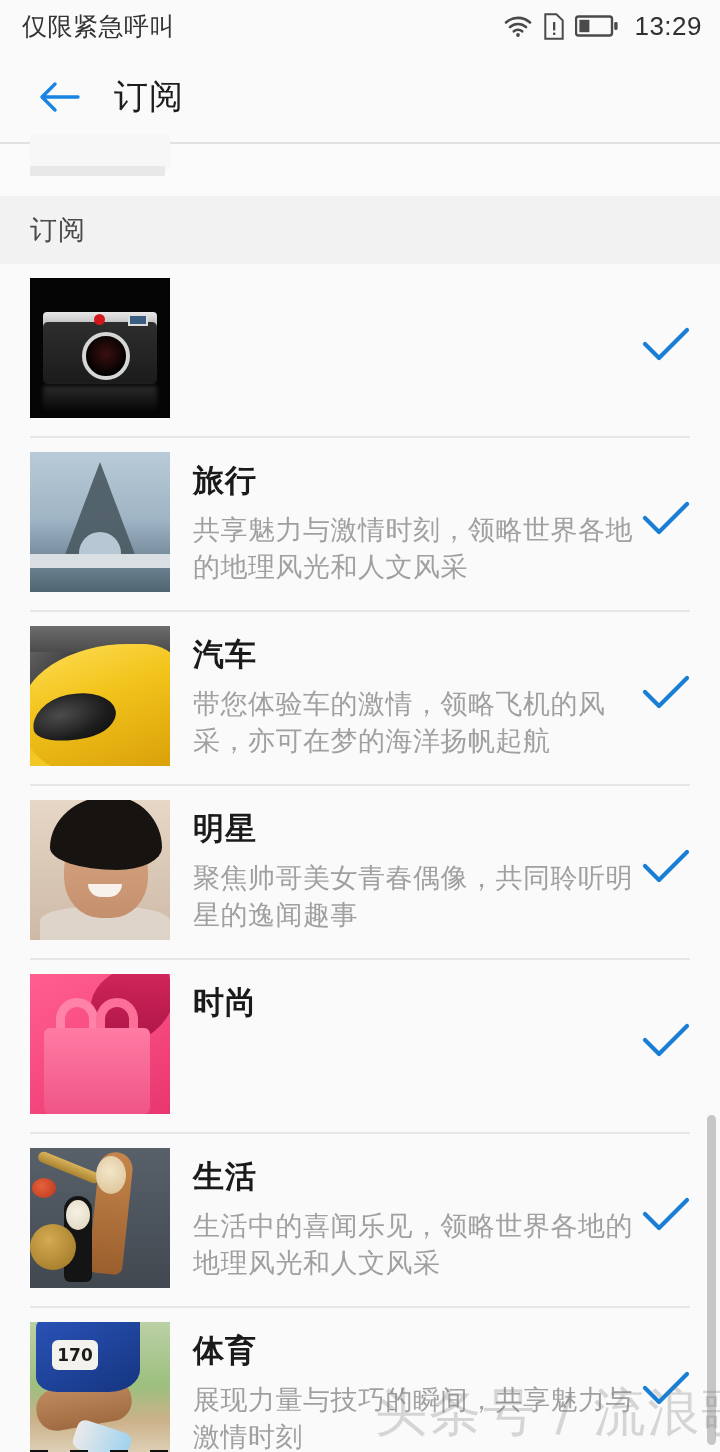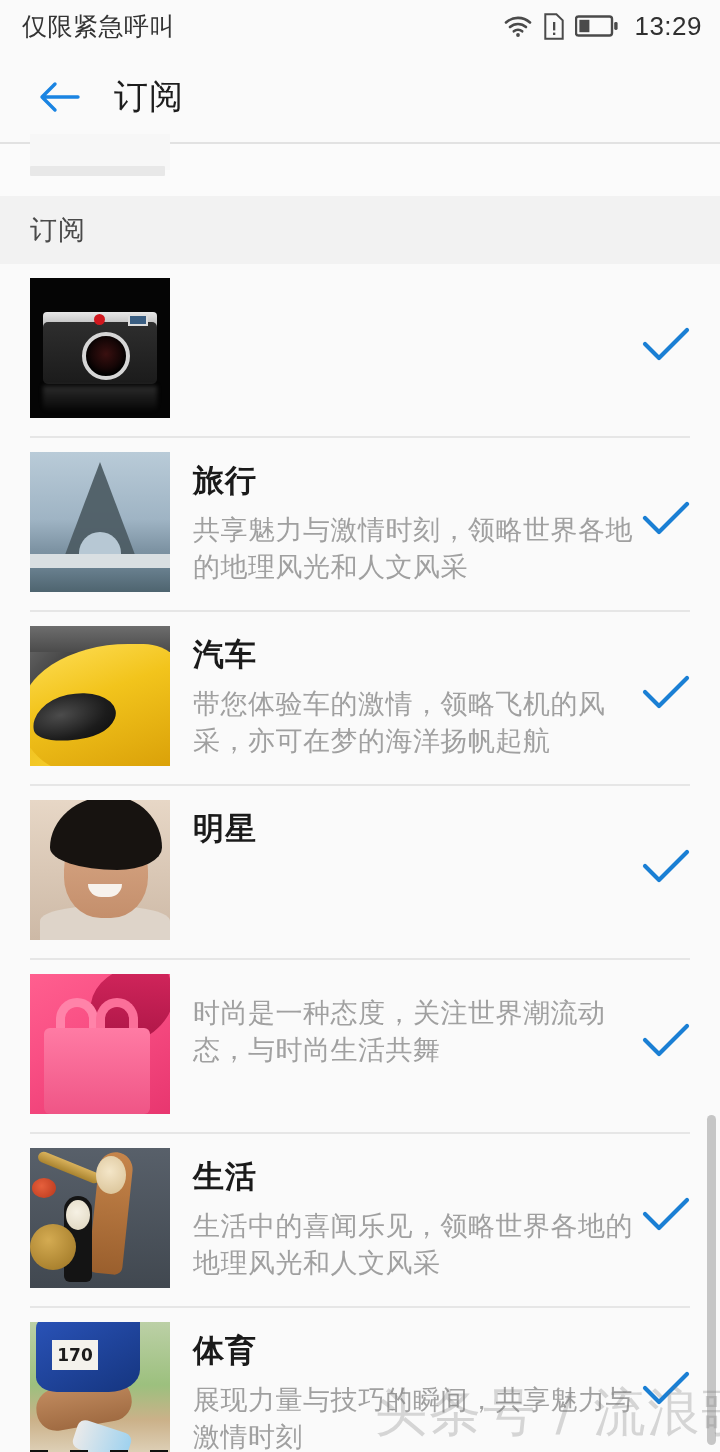--- a/index.html
+++ b/index.html
@@ -240,21 +240,21 @@
     background:radial-gradient(circle at 40% 35%,#d4ab52,#9b7322); border-radius:50%;
   }
 
   .t-sport { background:linear-gradient(#bcd0a6 0%,#9cc07e 45%,#cbb189 70%,#e3d9c4 100%); }
   .t-sport .jersey {
     position:absolute; left:6px; top:-4px; width:104px; height:74px;
     background:linear-gradient(150deg,#2a53b8,#15357f); border-radius:10px 0 30% 20%;
   }
   .t-sport .bib {
     position:absolute; left:22px; top:18px; width:46px; height:30px;
-    background:#f4f2ec; border-radius:0;
+    background:#f4f2ec; border-radius:6px;
     font-size:17px; color:#1c1c1c; text-align:center; line-height:30px;
     font-family:"DejaVu Sans",sans-serif; font-weight:bold;
   }
   .t-sport .leg {
     position:absolute; left:6px; top:62px; width:96px; height:42px;
     background:linear-gradient(#c08a5e,#a06b42); border-radius:20px;
     transform:rotate(-10deg);
   }
   .t-sport .shoe {
     position:absolute; left:44px; bottom:6px; width:56px; height:30px;
@@ -380,38 +380,39 @@
 
     <div class="row">
       <div class="thumb t-star">
         <div class="shirt"></div>
           <div class="face"></div>
         <div class="hair"></div>
           <div class="smile"></div>
       </div>
       <div class="texts">
         <div class="r-title">明星</div>
+        <div class="r-desc">聚焦帅哥美女青春偶像，共同聆听明星的逸闻趣事</div>
       </div>
       <div class="check">
         <svg class="icon-svg" width="52" height="44" viewBox="0 0 52 44">
           <path d="M5 22 L19 36 L47 8" stroke="#1a7fd4" stroke-width="4.2" fill="none" stroke-linecap="round" stroke-linejoin="round"></path>
         </svg>
       </div>
     </div>
     <div class="divider"></div>
 
     <div class="row">
       <div class="thumb t-fashion">
         <div class="arm"></div>
           <div class="handle1"></div>
           <div class="handle2"></div>
         <div class="bagbody"></div>
       </div>
       <div class="texts">
-        <div class="r-desc">时尚是一种态度，关注世界潮流动态，与时尚生活共舞</div>
+        <div class="r-title">时尚</div>
       </div>
       <div class="check">
         <svg class="icon-svg" width="52" height="44" viewBox="0 0 52 44">
           <path d="M5 22 L19 36 L47 8" stroke="#1a7fd4" stroke-width="4.2" fill="none" stroke-linecap="round" stroke-linejoin="round"></path>
         </svg>
       </div>
     </div>
     <div class="divider"></div>
 
     <div class="row">

